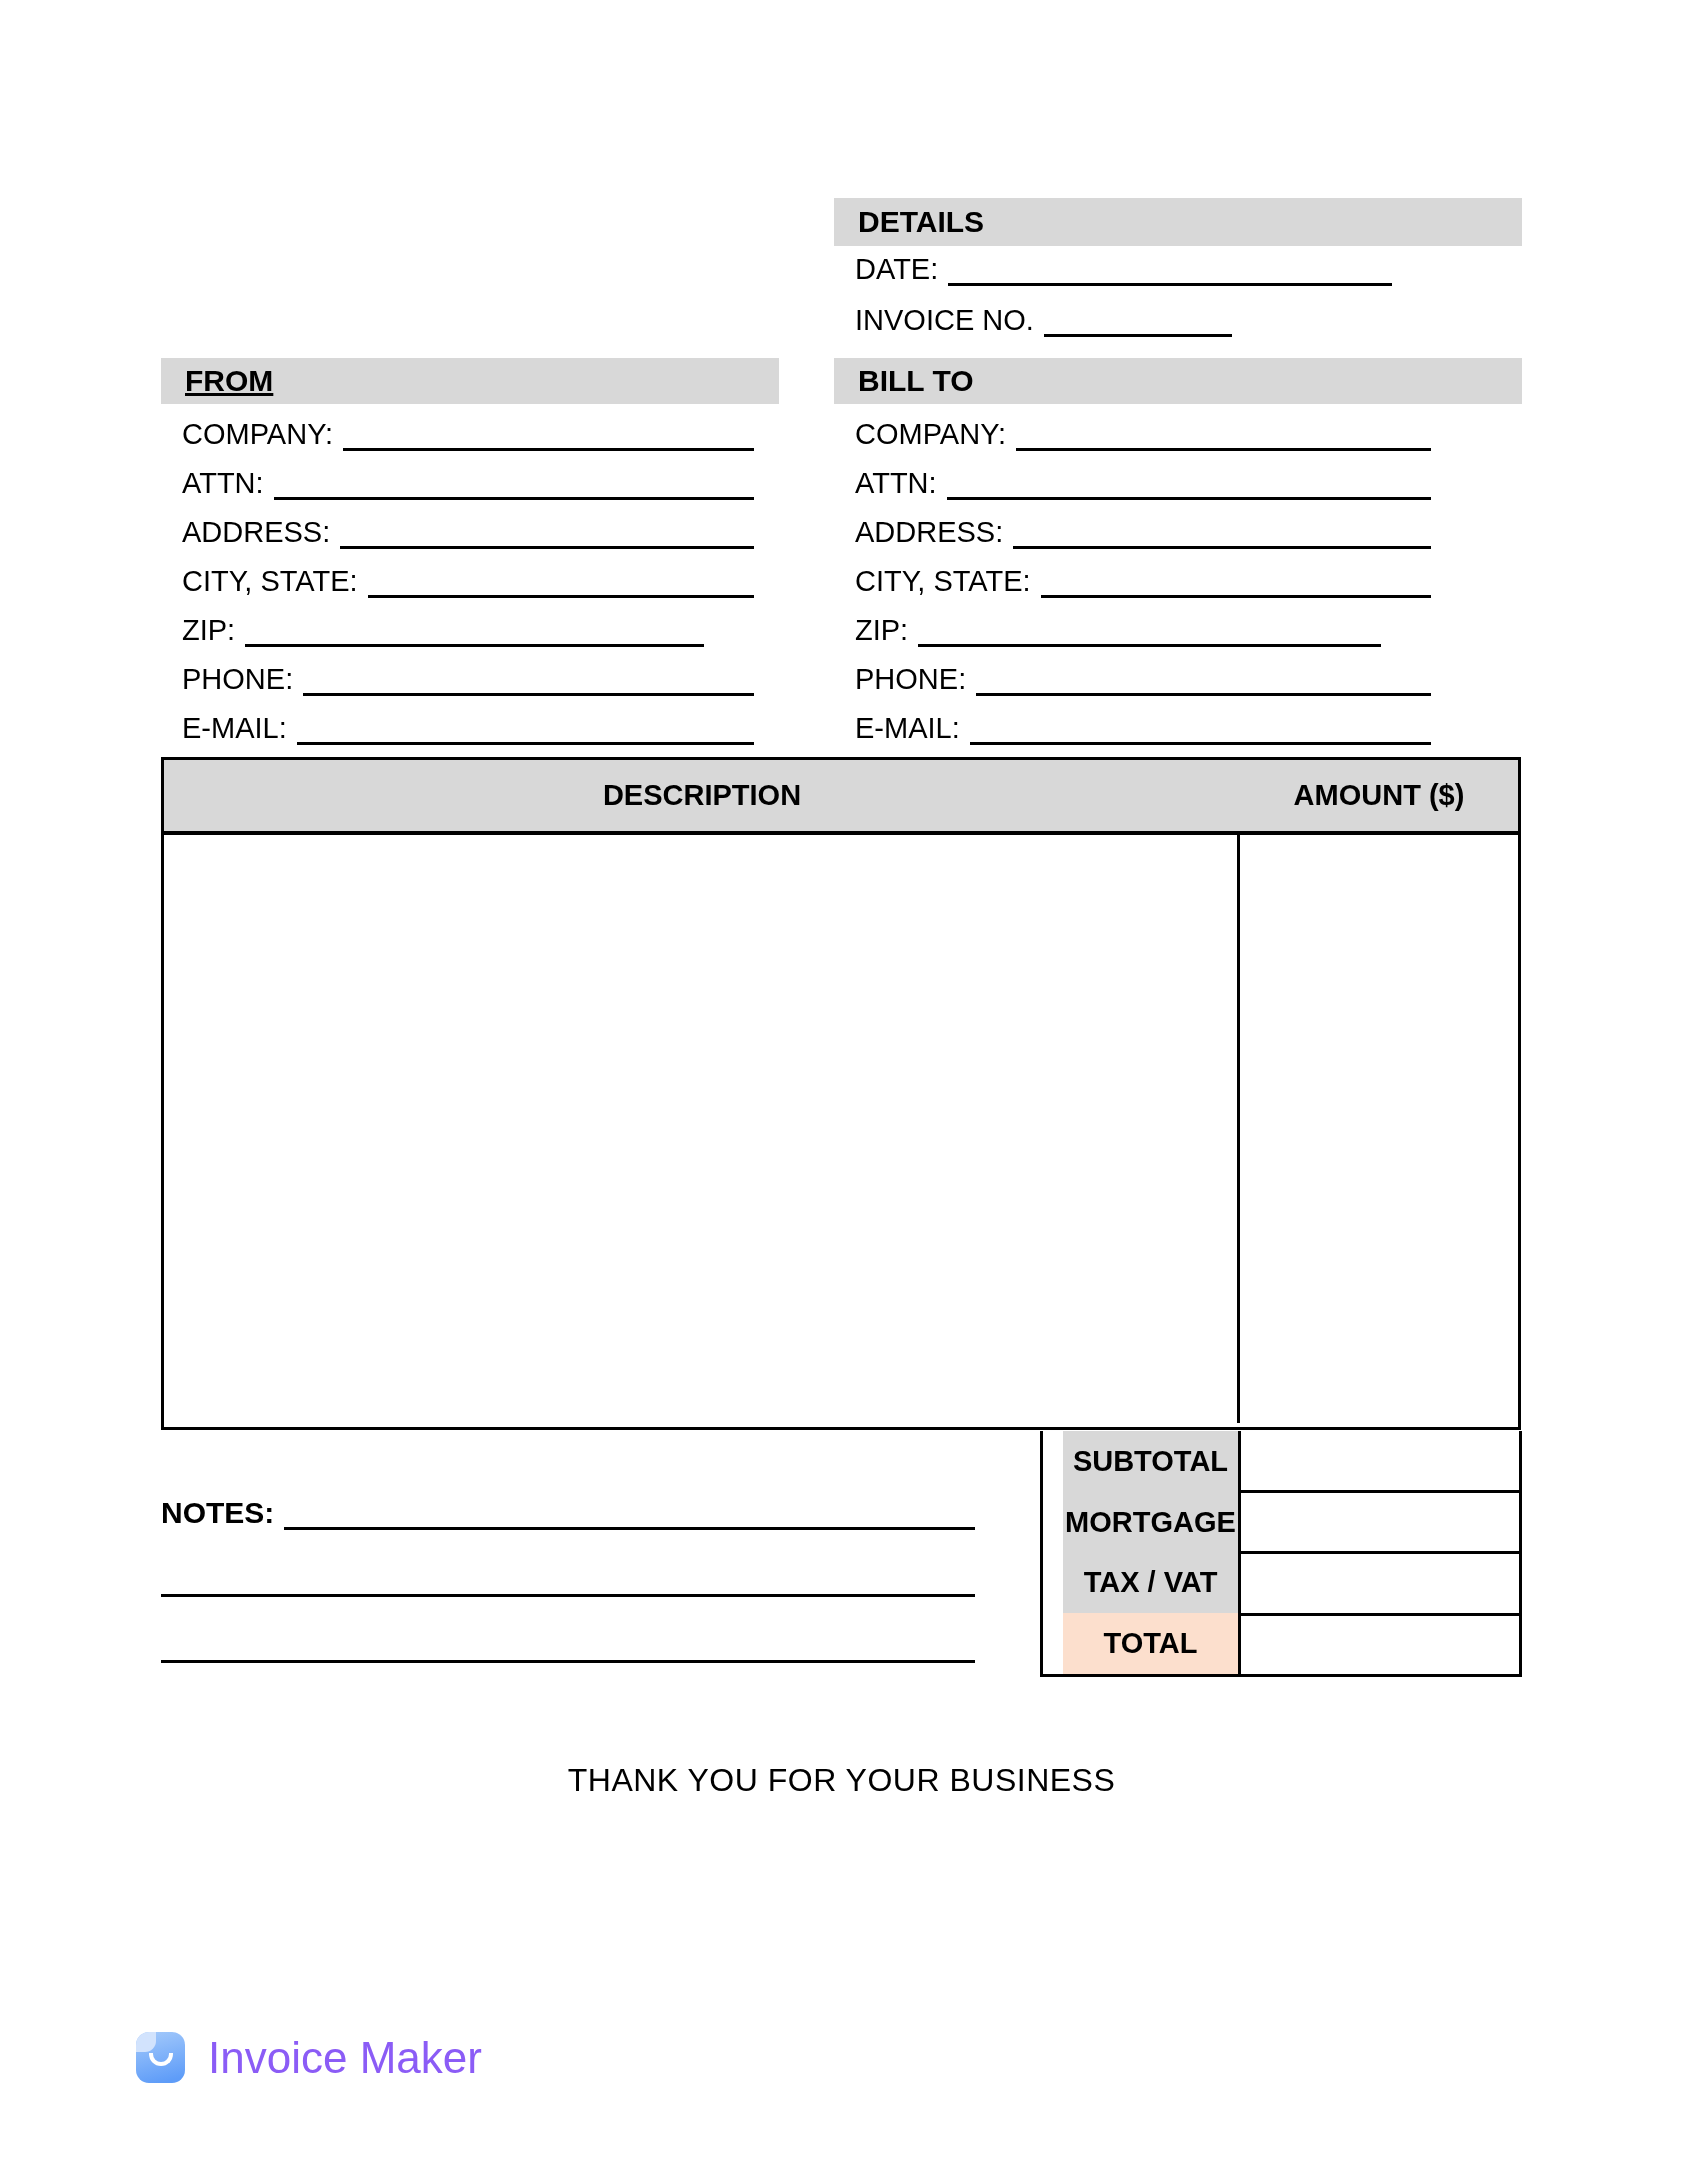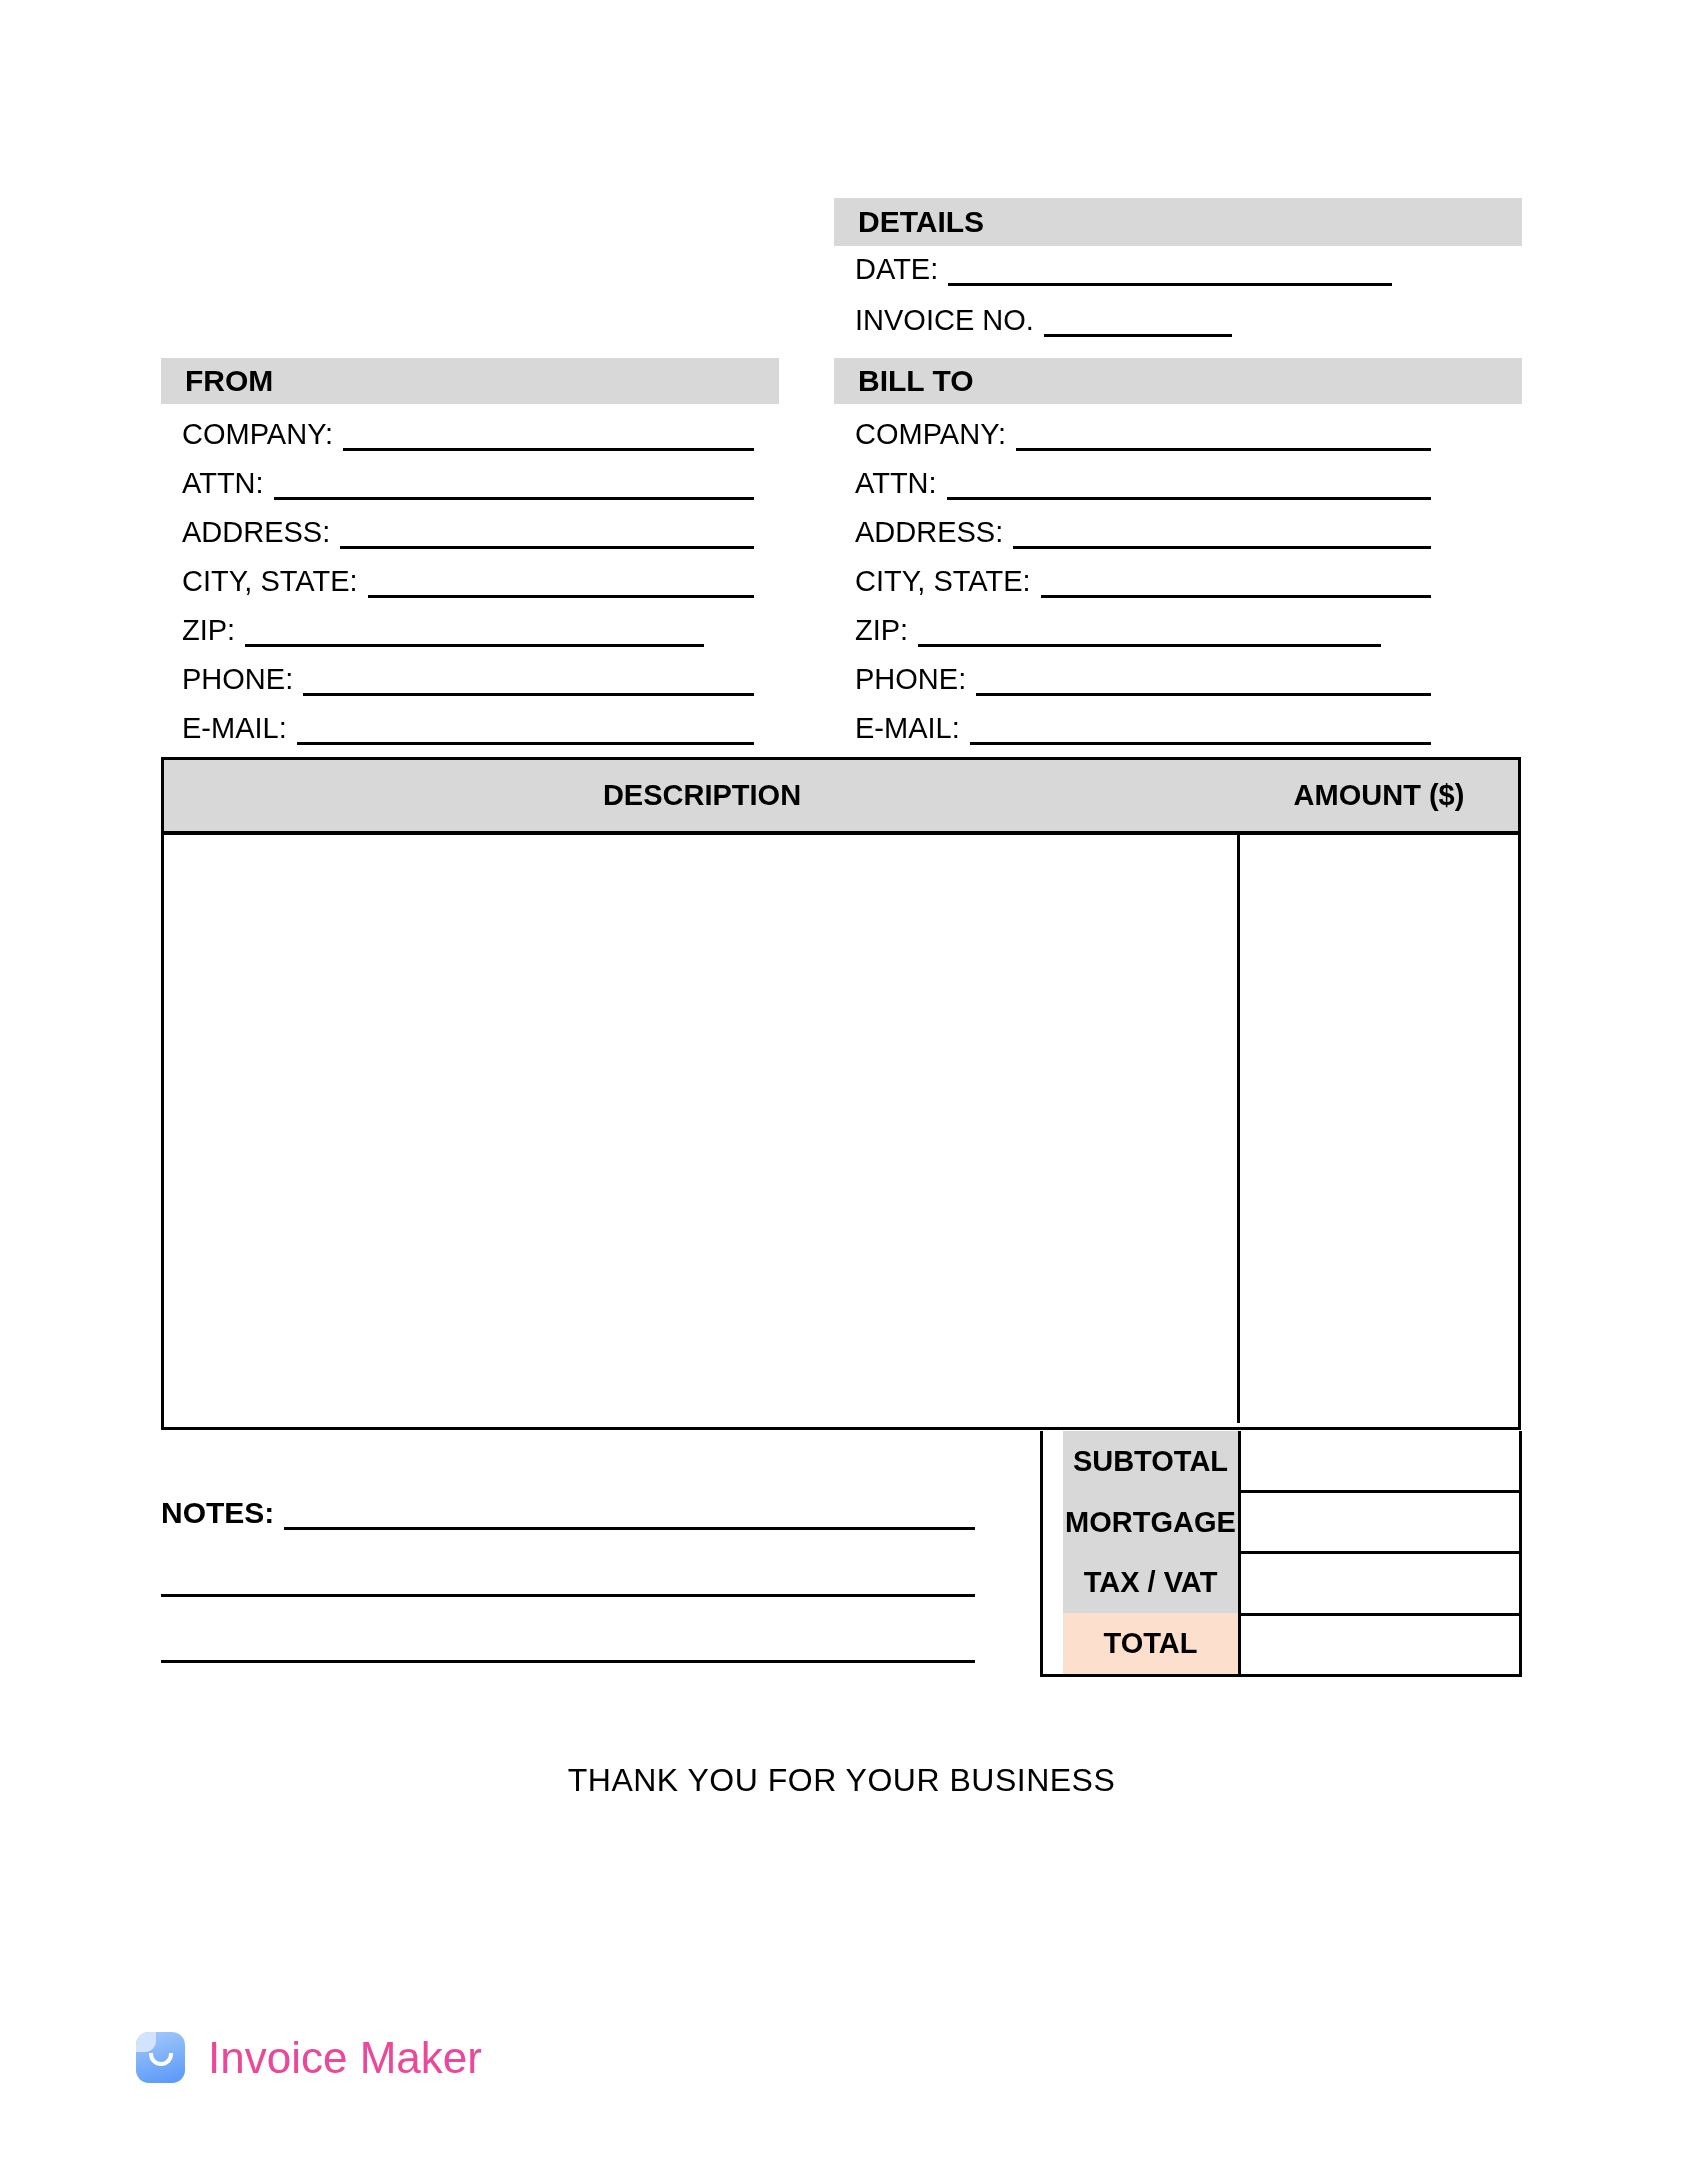--- a/index.html
+++ b/index.html
@@ -8,21 +8,21 @@
   .page { position:relative; width:1683px; height:2178px; background:#fff; overflow:hidden; }
 
   
   .title { position:absolute; top:79px; right:166px; text-align:right;
            font-size:58px; font-weight:bold; line-height:59px; letter-spacing:-1px; }
 
   
   .bar { position:absolute; background:var(--section-header-bg,#d8d8d8);
          font-weight:bold; font-size:30px; display:flex; align-items:center; padding-left:24px; }
   .details-bar { left:834px; top:198px; width:688px; height:48px; }
-  .from-bar    { left:161px; top:358px; width:618px; height:46px; }
+  .from-bar    { left:161px; top:358px; width:618px; height:46px;text-decoration:underline; }
   .billto-bar  { left:834px; top:358px; width:688px; height:46px; }
 
   
   .detail-row { position:absolute; display:flex; align-items:flex-end; font-size:29px; }
   .date-row    { left:855px; top:246px; width:537px; height:40px; }
   .invoice-row { left:855px; top:293px; width:377px; height:44px; }
 
   
   .fline { flex:1; border-bottom:3px solid #000; height:30px; margin-left:10px; }
 
@@ -71,21 +71,21 @@
   .thankyou { position:absolute; left:0; top:1762px; width:100%; text-align:center;
               font-size:32px; letter-spacing:0.5px; }
 
   .brand { position:absolute; left:136px; top:2032px; display:flex; align-items:center; }
   .brand-icon { position:relative; width:49px; height:51px; border-radius:13px;
                 background:linear-gradient(165deg, var(--logo-blue-light,#a6cbfb) 0%, var(--logo-blue-dark,#5e9cf8) 90%); }
   .fold { position:absolute; top:0; left:0; width:20px; height:20px;
           background:var(--logo-fold,#d2e3fd); border-top-left-radius:13px; border-bottom-right-radius:11px; }
   .smile { position:absolute; left:50%; transform:translateX(-50%); top:21px; width:24px; height:13px;
            border:4px solid #fff; border-top:none; border-radius:0 0 24px 24px; }
-  .brand-text { margin-left:23px; font-size:44px; color:#ec4899; }
+  .brand-text { margin-left:23px; font-size:44px; color:#8b5cf6; }
 </style>
 </head>
 <body>
 
 <div class="page">
 
 
   <div class="bar details-bar">
     <span>DETAILS</span>
   </div>

